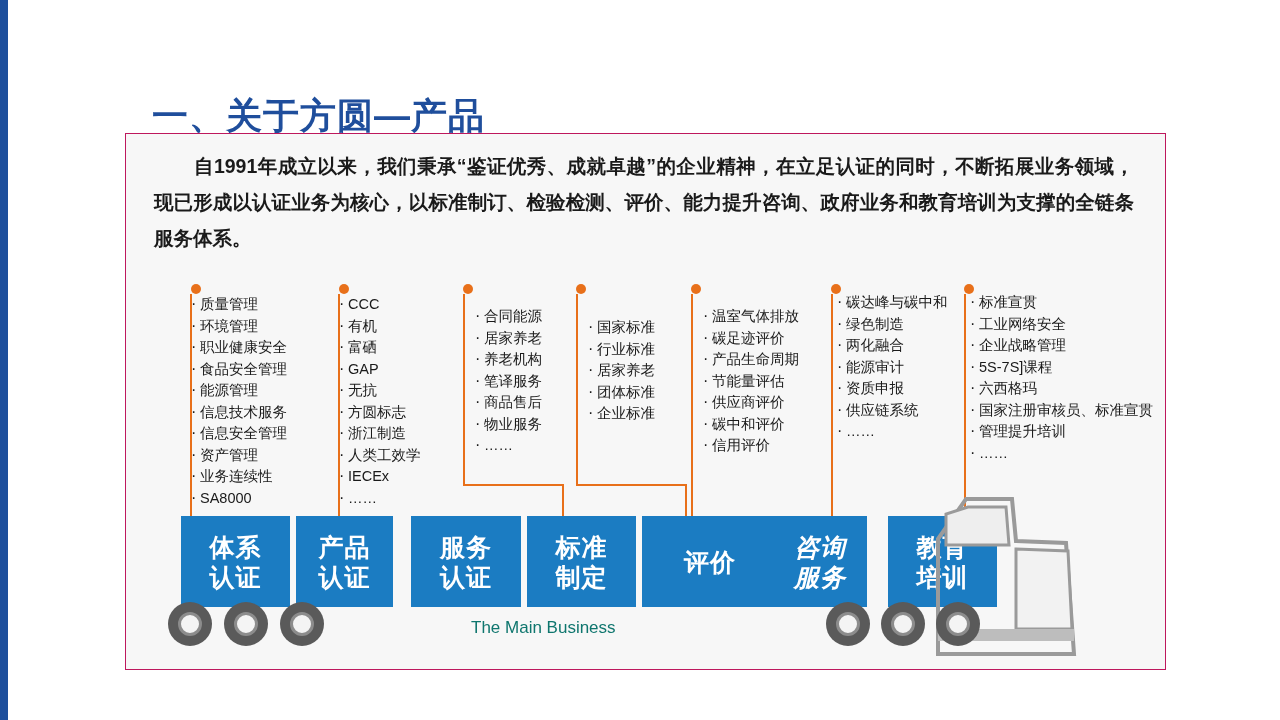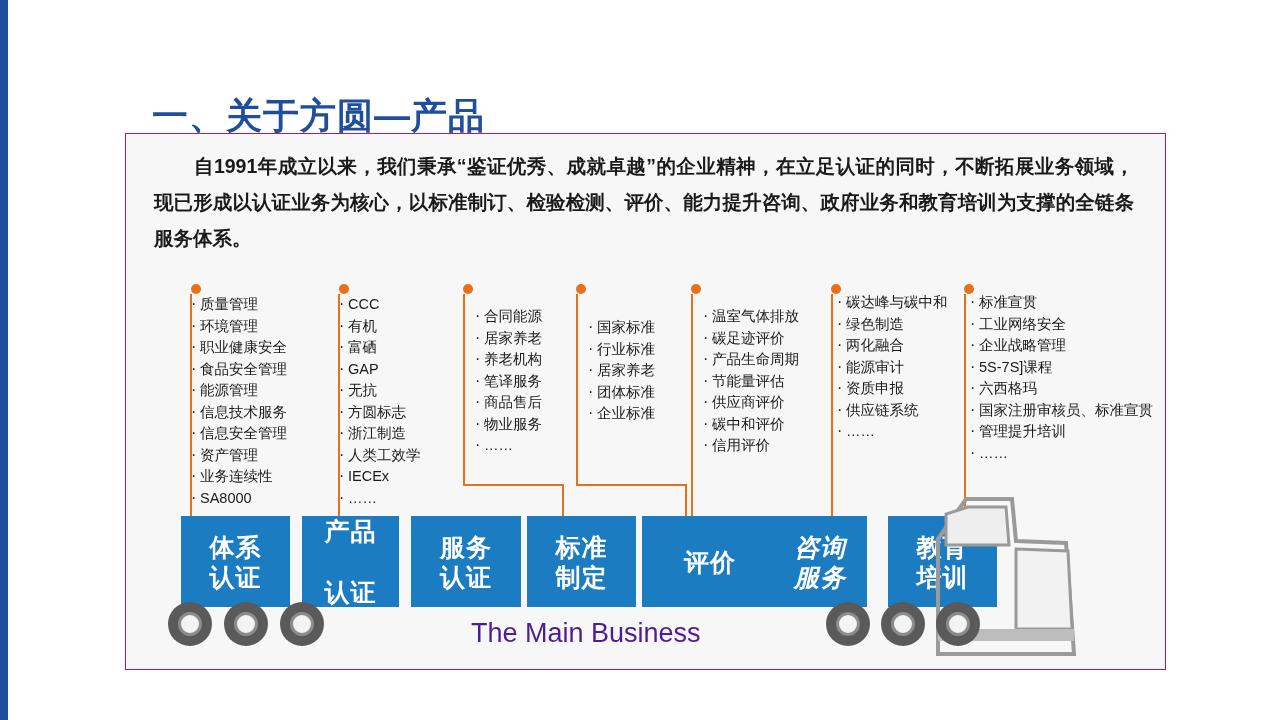--- a/index.html
+++ b/index.html
@@ -152,22 +152,22 @@
     justify-content: center;
     line-height: 30px;
     letter-spacing: 1px;
   }
   .bizbox .ln { display: block; }
 
   .main-business {
     position: absolute;
     left: 345px;
     top: 484px;
-    font-size: 27px;
-    color: #4c1d95;
+    font-size: 17px;
+    color: #0f766e;
     font-family: "Liberation Sans", sans-serif;
   }
 
   
   .wheel {
     position: absolute;
     border-radius: 50%;
     background: #5a5a5a;
     display: flex;
     align-items: center;
@@ -312,21 +312,21 @@
     <div class="connector conn-v" style="left:559px; top:350px; height:32px;"></div>
     <div class="connector conn-v" style="left:565px; top:160px; height:222px;"></div>
     <div class="connector conn-v" style="left:705px; top:160px; height:222px;"></div>
     <div class="connector conn-v" style="left:838px; top:160px; height:222px;"></div>
 
     <div class="boxes">
       <div class="bizbox" style="left:0px; width:109px;">
         <span class="ln">体系</span>
         <span class="ln">认证</span>
       </div>
-      <div class="bizbox" style="left:121px; width:97px;justify-content:space-between;">
+      <div class="bizbox" style="left:115px; width:97px;">
         <span class="ln">产品</span>
         <span class="ln">认证</span>
       </div>
       <div class="bizbox" style="left:230px; width:110px;">
         <span class="ln">服务</span>
         <span class="ln">认证</span>
       </div>
       <div class="bizbox" style="left:346px; width:109px;">
         <span class="ln">标准</span>
         <span class="ln">制定</span>

